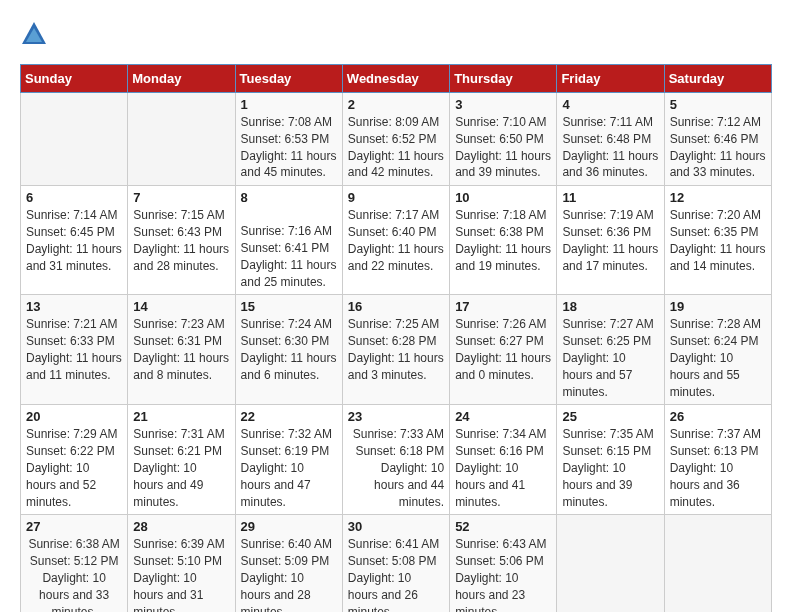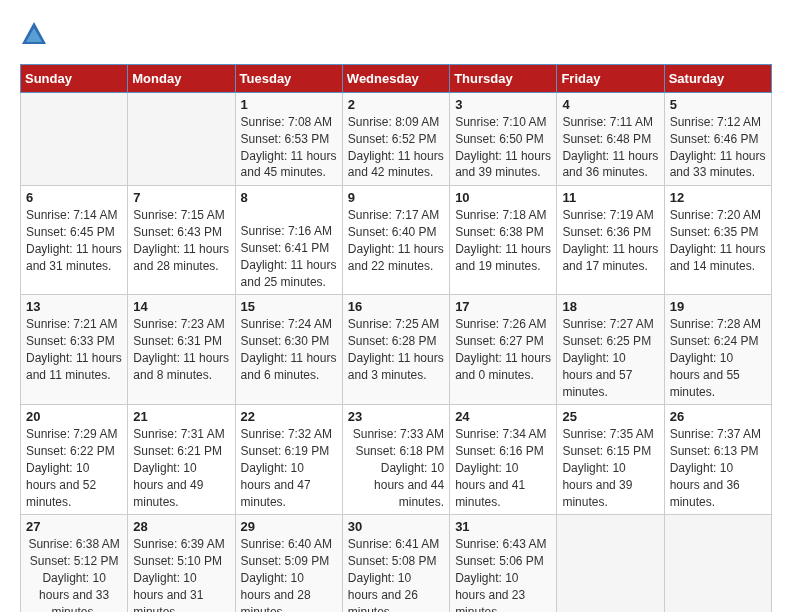--- a/index.html
+++ b/index.html
@@ -316,21 +316,21 @@
 Sunset: 5:09 PM
 Daylight: 10 hours and 28 minutes.</div>
         </td>
         <td>
           <span class="day-num">30</span>
           <div class="day-detail" style="white-space: pre-line;">Sunrise: 6:41 AM
 Sunset: 5:08 PM
 Daylight: 10 hours and 26 minutes.</div>
         </td>
         <td>
-          <span class="day-num">31</span>
+          <span class="day-num">52</span>
           <div class="day-detail" style="white-space: pre-line;">Sunrise: 6:43 AM
 Sunset: 5:06 PM
 Daylight: 10 hours and 23 minutes.</div>
         </td>
         <td class="empty-cell"></td>
         <td class="empty-cell"></td>
       </tr>
     </tbody>
 </table>
 

